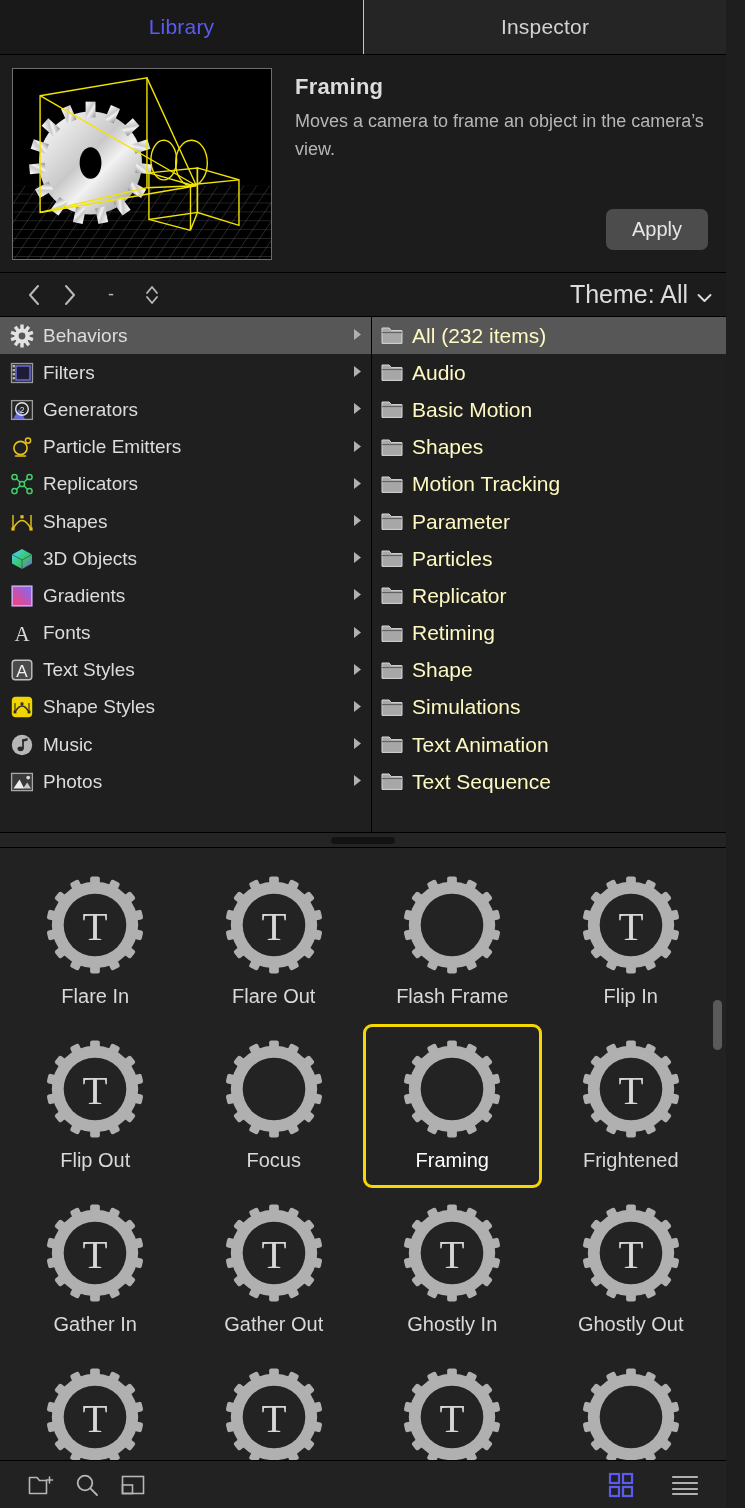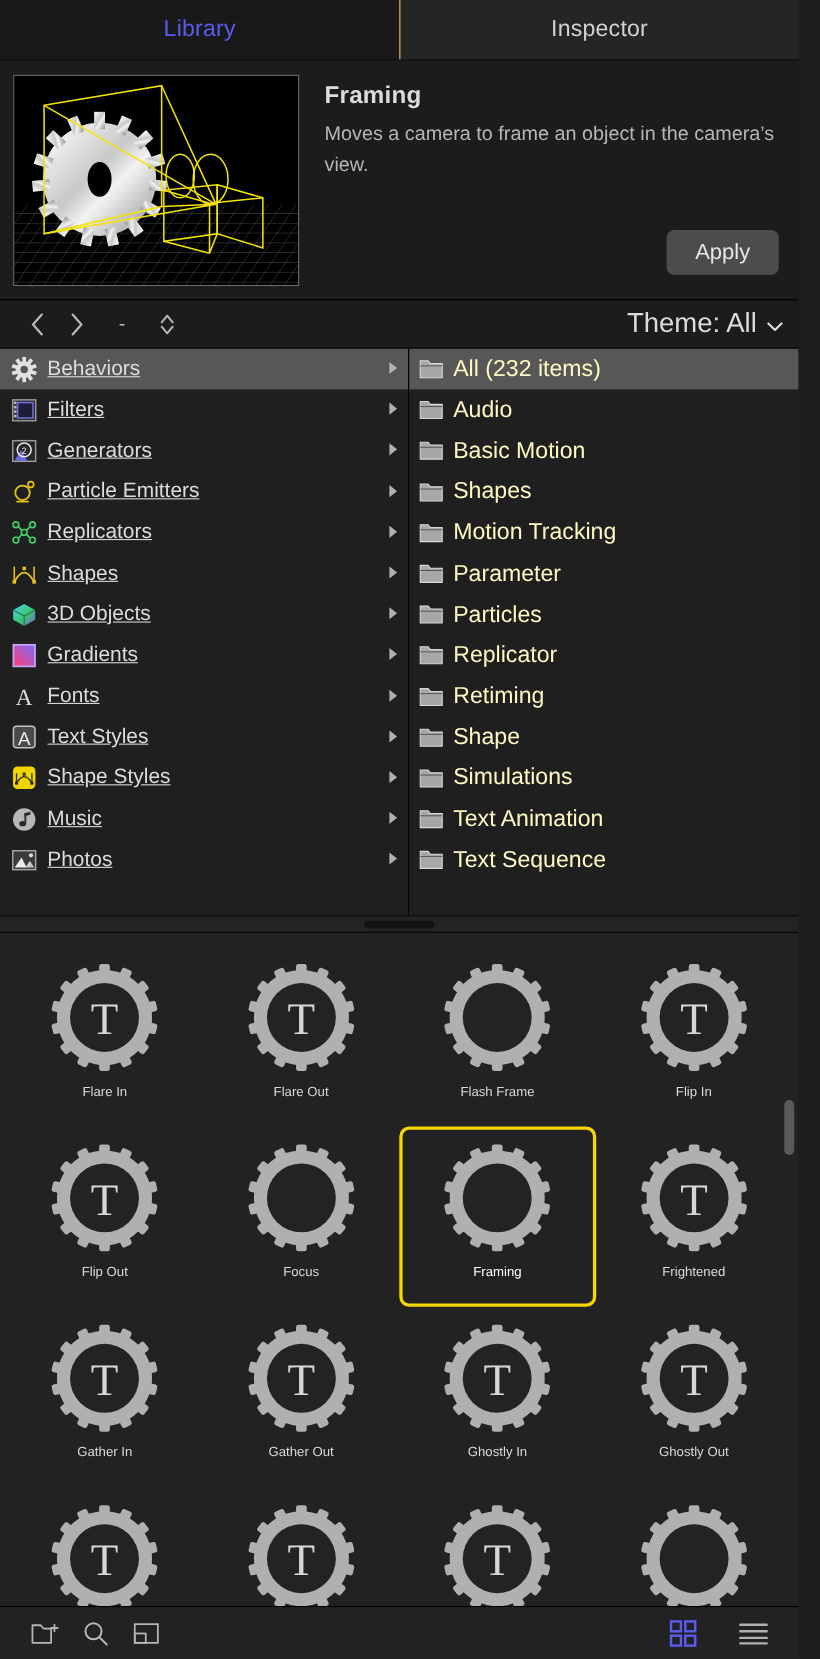--- a/index.html
+++ b/index.html
@@ -41,21 +41,21 @@
   .navbtn svg{ display:block; }
   .navdash{ width:46px; text-align:center; color:#b9b9b9; font-size:18px; cursor:default; }
   .theme{ margin-left:auto; display:flex; align-items:center; gap:9px; color:#dcdcdc;
           font-size:25px; cursor:pointer; }
 
   
   .browser{ flex:0 0 515px; display:flex; background:#1f1f1f; position:relative; }
   .col{ overflow:hidden; }
   .col-left{ flex:0 0 372px; border-right:1px solid #000; background:#1f1f1f; }
   .col-right{ flex:1 1 auto; background:#1f1f1f; }
-  .row{ display:flex; align-items:center; height:37.2px; padding:0 8px 0 10px; gap:9px; cursor:pointer;text-decoration:underline; }
+  .row{ display:flex; align-items:center; height:37.2px; padding:0 8px 0 10px; gap:9px; cursor:pointer; }
   .row.sel{ background:#575757; }
   .row .lbl{ font-size:19px; color:#dcdcdc; white-space:nowrap; overflow:hidden;
              text-overflow:ellipsis; flex:1 1 auto; }
   .row .disc{ flex:0 0 auto; color:#b0b0b0; font-size:13px; line-height:1; }
   .ico{ flex:0 0 24px; width:24px; height:24px; display:flex; align-items:center; justify-content:center; }
   .ico svg{ display:block; }
   .rowf{ display:flex; align-items:center; height:37.2px; padding:0 8px 0 8px; gap:8px; cursor:pointer; }
   .rowf.sel{ background:#575757; }
   .rowf .lbl{ font-size:21px; color:#fef9c3; }
 
@@ -67,21 +67,21 @@
 
   
   .gridwrap{ flex:1 1 auto; background:#222222; position:relative; overflow:hidden; }
   .grid{ display:grid; grid-template-columns:repeat(4,1fr); padding:12px 6px 0 6px; }
   .cell{ display:flex; flex-direction:column; align-items:center; justify-content:flex-start;
          padding:8px 0 6px 0; height:164px; cursor:pointer; border:3px solid transparent;
          border-radius:9px; }
   .cell.sel{ border-color:#f5d800; }
   .cell .gear{ width:108px; height:108px; }
   .cell .gear svg{ display:block; width:100%; height:100%; }
-  .cell .cap{ font-size:12px; color:#d9d9d9; margin-top:6px; text-align:center;
+  .cell .cap{ font-size:20px; color:#d9d9d9; margin-top:6px; text-align:center;
               white-space:nowrap; }
   .cell.sel .cap{ color:#ffffff; }
   .vscroll{ position:absolute; right:4px; top:152px; width:9px; height:50px;
             background:#5a5a5a; border-radius:5px; }
 
   
   .bottombar{ flex:0 0 48px; display:flex; align-items:center; background:#222222;
               border-top:1px solid #000; padding:0 18px; }
   .bbtn{ width:46px; height:36px; display:flex; align-items:center; justify-content:center;
          color:#b6b6b6; cursor:pointer; }

